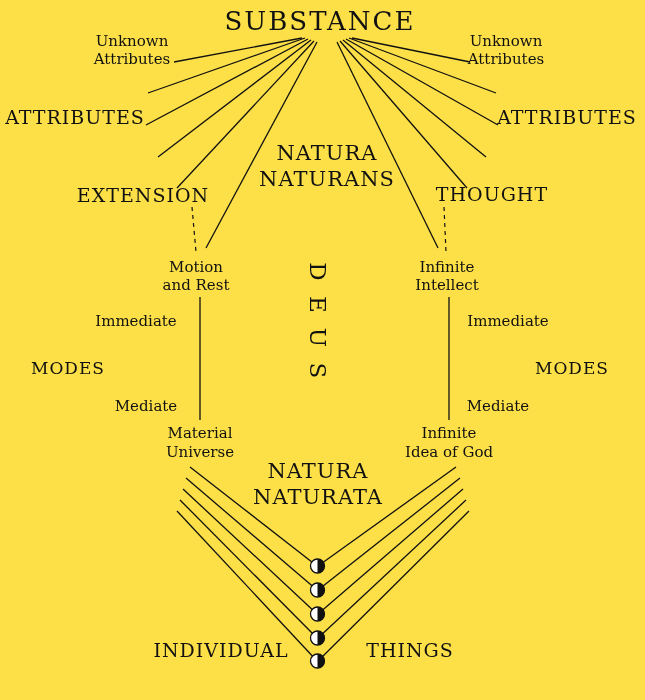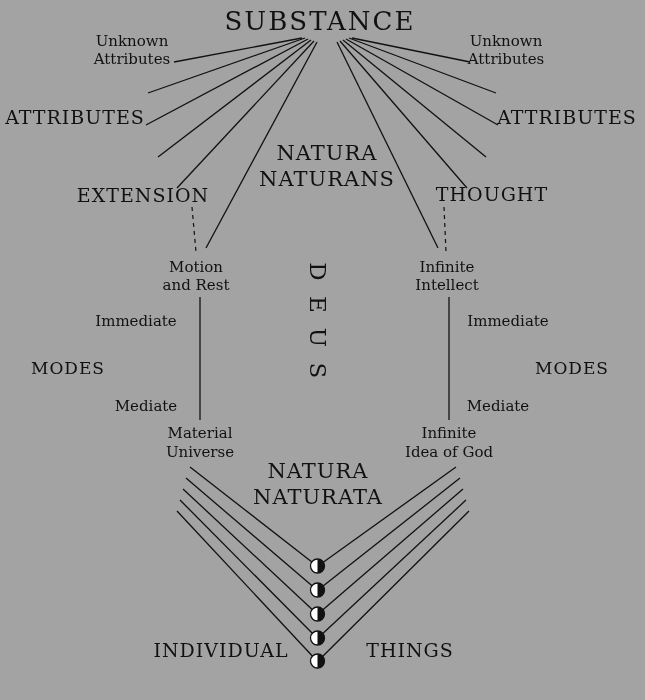--- a/index.html
+++ b/index.html
@@ -4,21 +4,21 @@
 <style>
   html, body {
     margin: 0;
     padding: 0;
     background: #ffffff;
   }
   .stage {
     position: relative;
     width: 645px;
     height: 700px;
-    background: #a3a3a3;
+    background: #fde047;
     font-family: "DejaVu Serif", "Liberation Serif", serif;
   }
   svg text {
     font-family: "DejaVu Serif", "Liberation Serif", serif;
     fill: #111111;
   }
   .t-xl   { font-size: 26px; letter-spacing: 2px; }
   .t-lg   { font-size: 21px; letter-spacing: 1px; }
   .t-md   { font-size: 19px; letter-spacing: 1px; }
   .t-mode { font-size: 17px; letter-spacing: 1px; }

